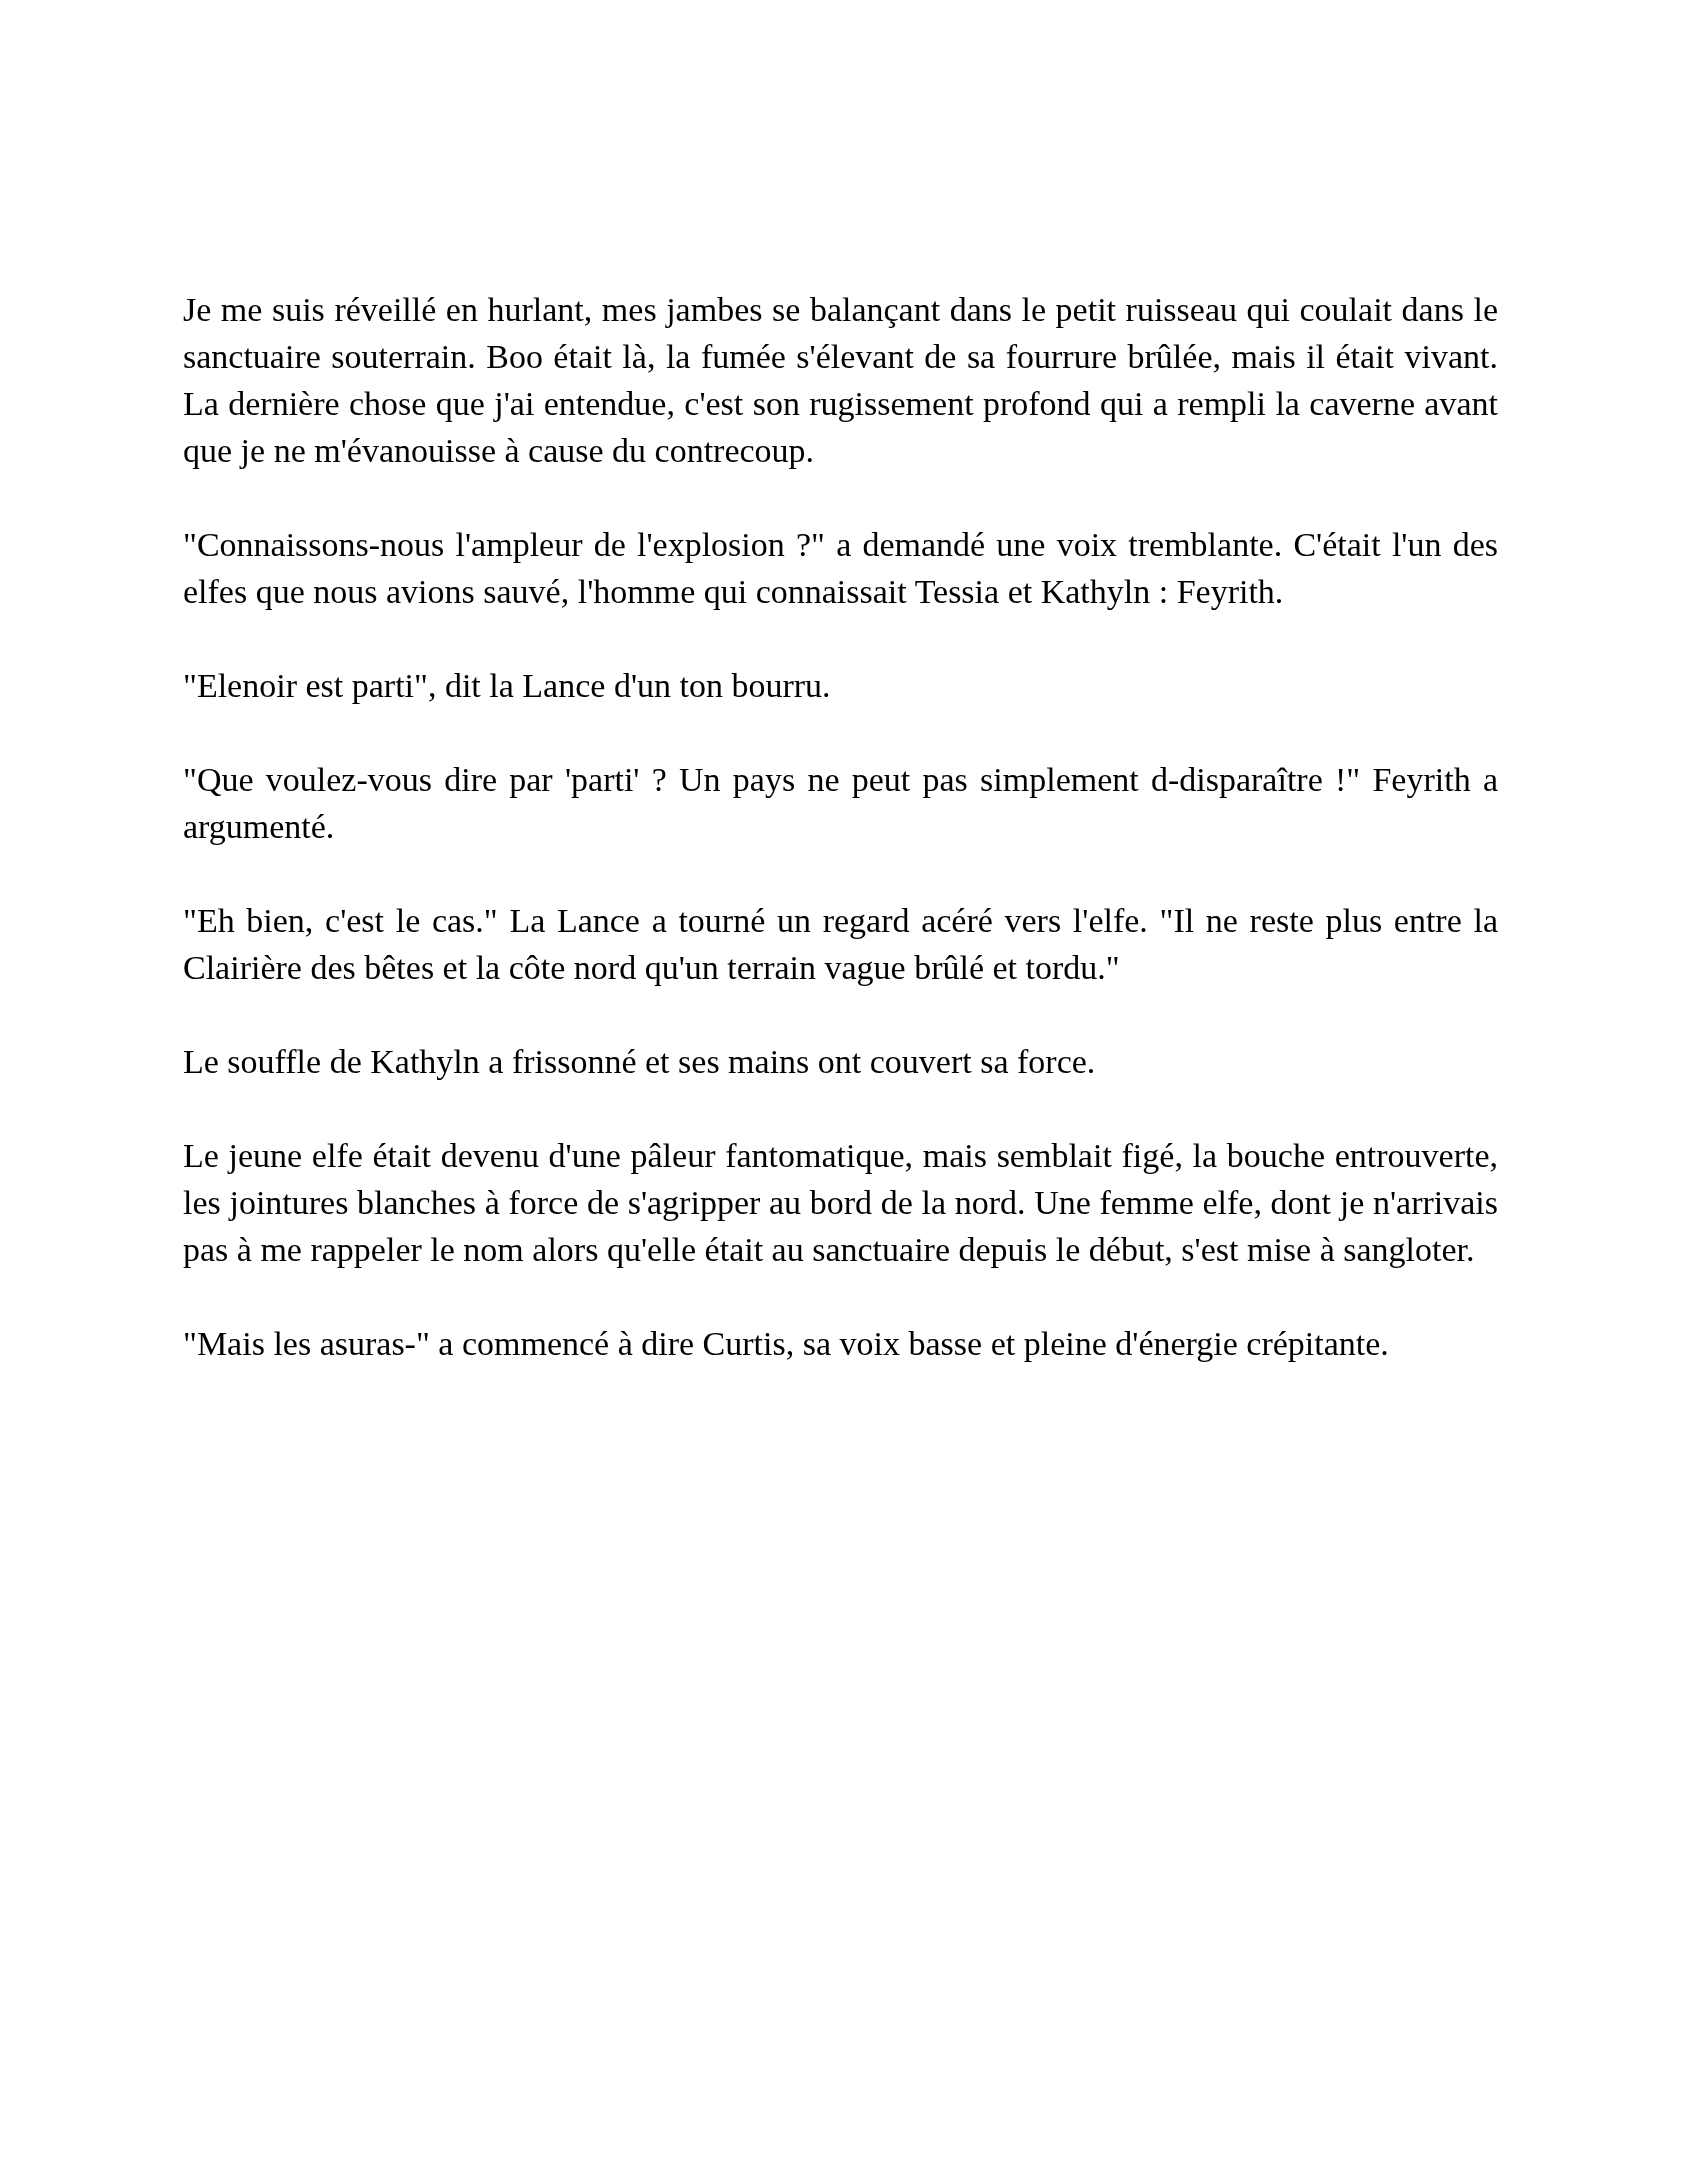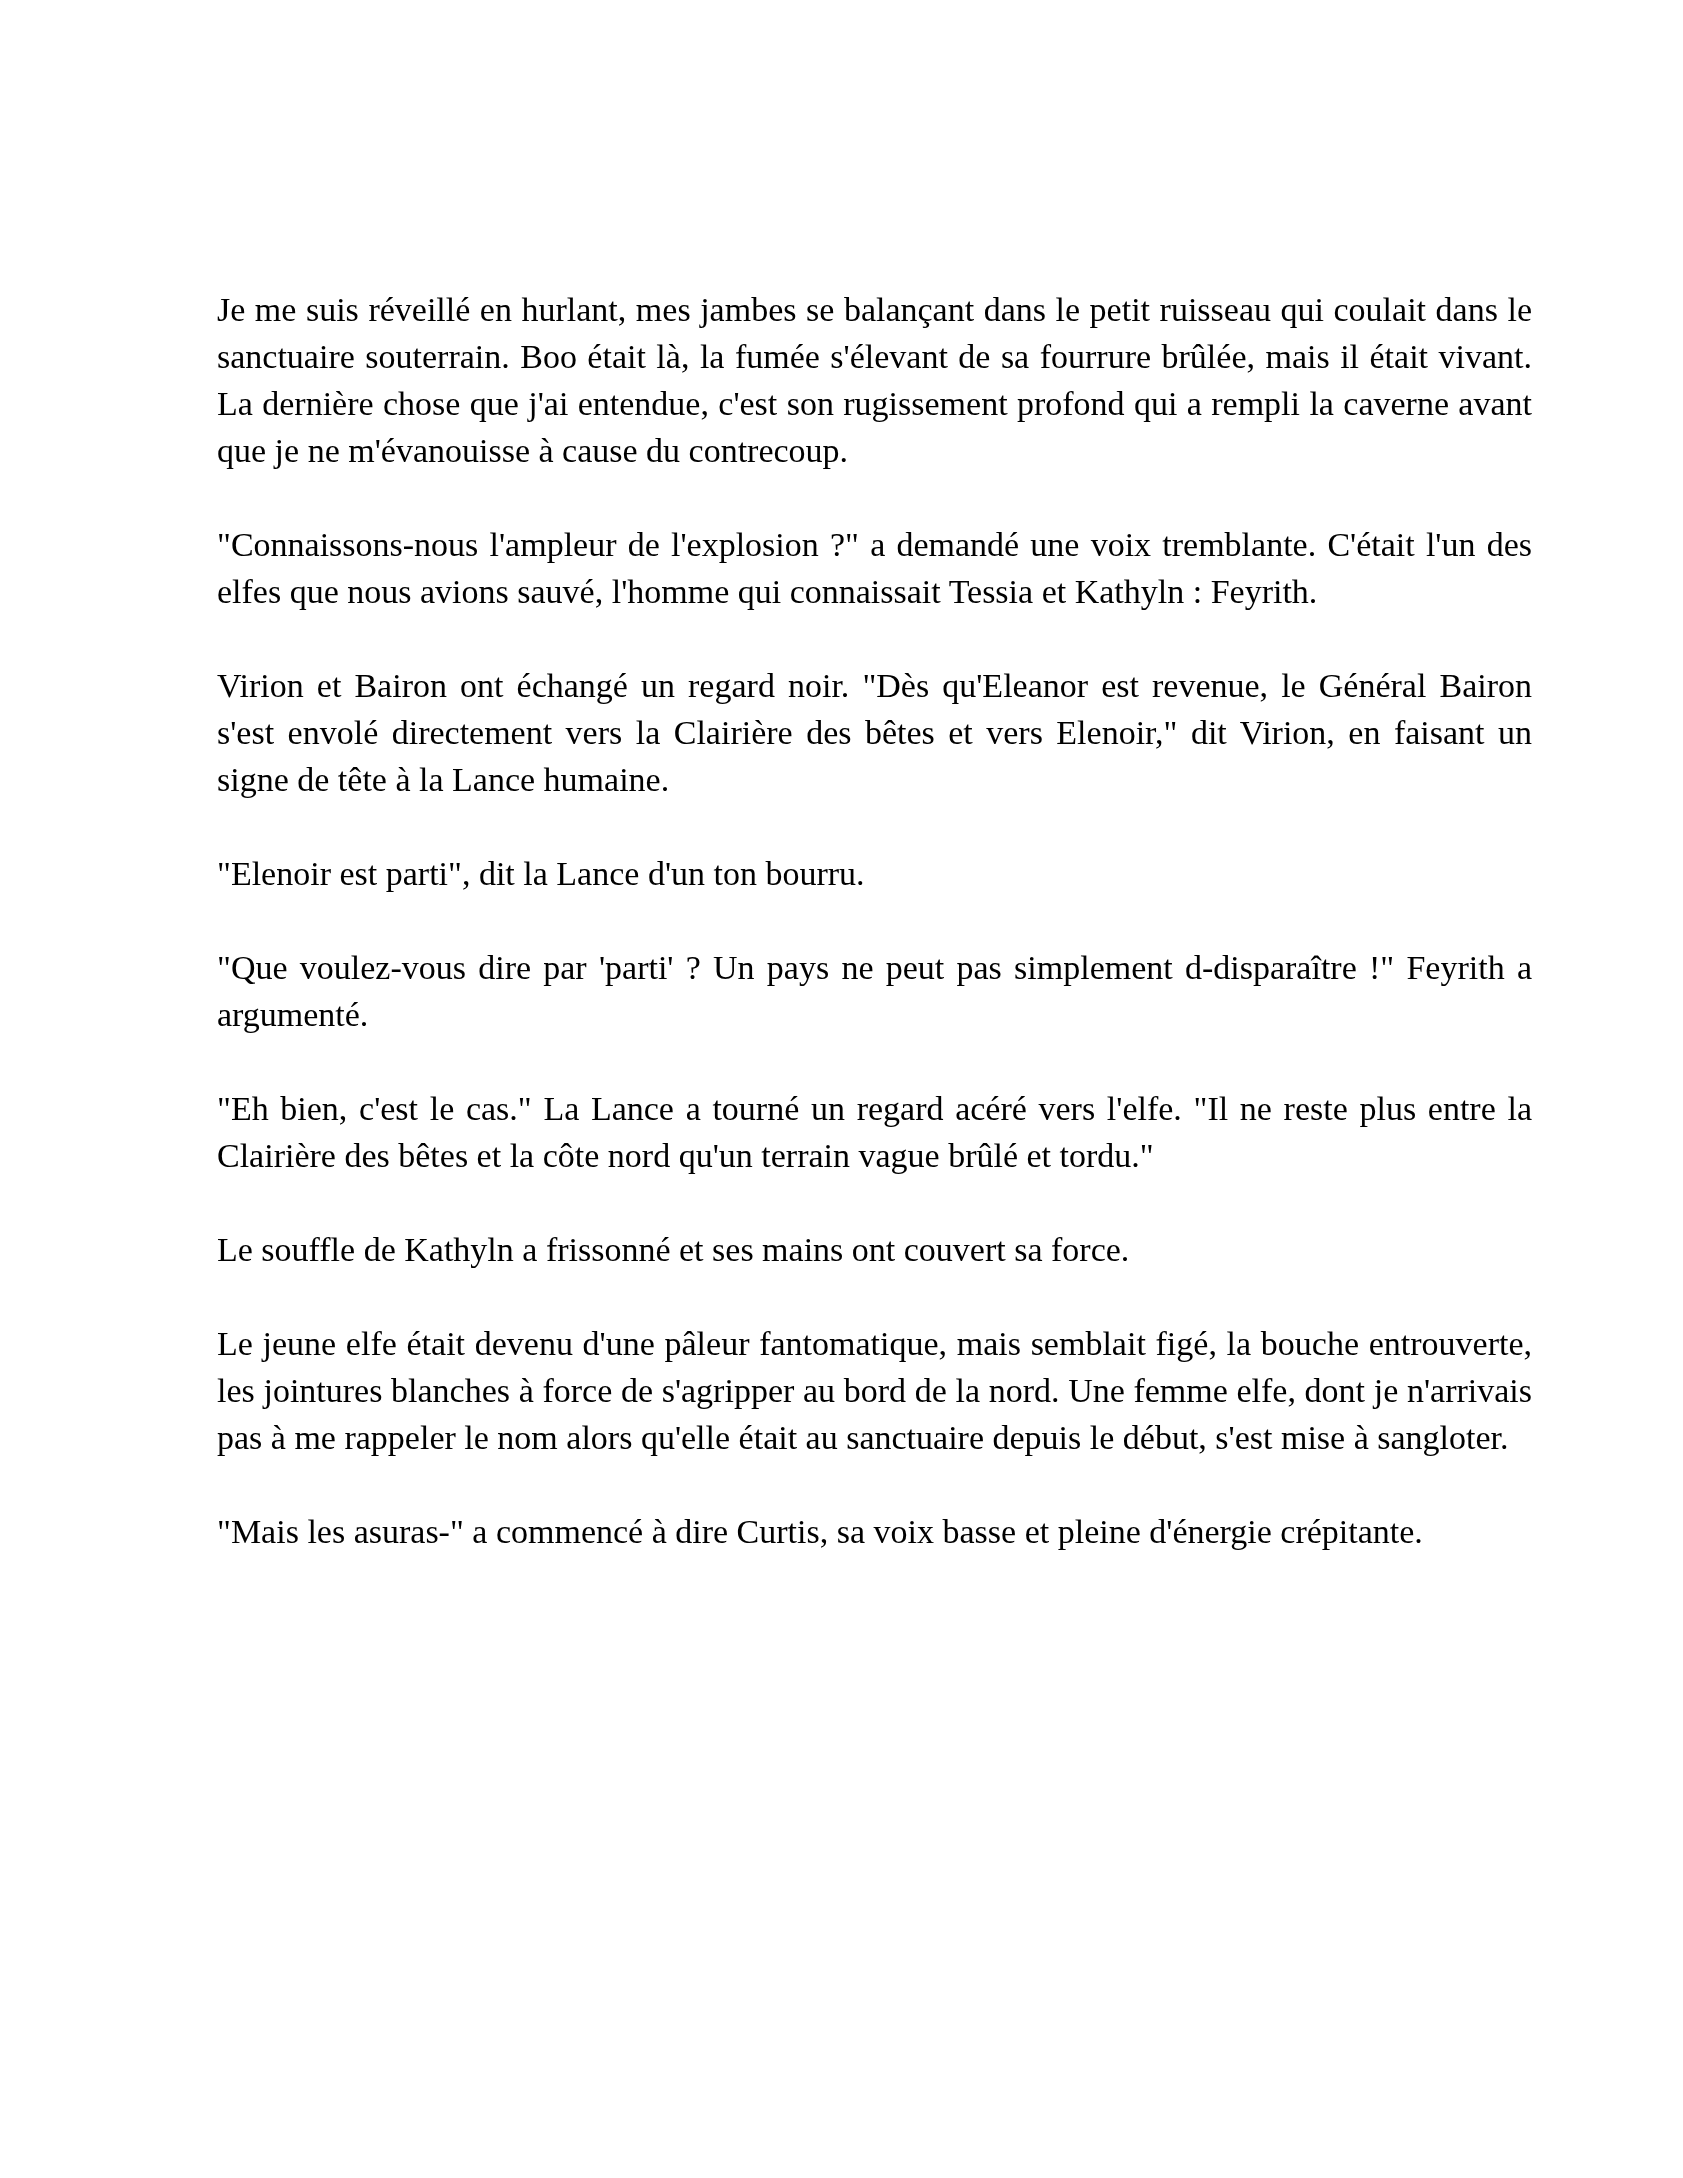--- a/index.html
+++ b/index.html
@@ -16,35 +16,33 @@
     .page {
       position: absolute;
       left: 183px;
       top: 286px;
       width: 1315px;
       font-family: "Liberation Serif", "DejaVu Serif", serif;
       font-size: 34px;
       line-height: 47px;
       color: #000000;
       text-align: justify;
-      margin-left: 34px;
     }
     .page p {
       margin: 0 0 47px 0;
       padding: 0;
     }
     .page p:last-child { margin-bottom: 0; }
   </style>
 </head>
 <body>
 
 <div class="page">
   <p>Je me suis réveillé en hurlant, mes jambes se balançant dans le petit ruisseau qui coulait dans le sanctuaire souterrain. Boo était là, la fumée s'élevant de sa fourrure brûlée, mais il était vivant. La dernière chose que j'ai entendue, c'est son rugissement profond qui a rempli la caverne avant que je ne m'évanouisse à cause du contrecoup.</p>
   <p>"Connaissons-nous l'ampleur de l'explosion ?" a demandé une voix tremblante. C'était l'un des elfes que nous avions sauvé, l'homme qui connaissait Tessia et Kathyln : Feyrith.</p>
-  <p>Virion et Bairon ont échangé un regard noir. "Dès qu'Eleanor est revenue, le Général Bairon s'est envolé directement vers la Clairière des bêtes et vers Elenoir," dit Virion, en faisant un signe de tête à la Lance humaine.</p>
   <p>"Elenoir est parti", dit la Lance d'un ton bourru.</p>
   <p>"Que voulez-vous dire par 'parti' ? Un pays ne peut pas simplement d-disparaître !" Feyrith a argumenté.</p>
   <p>"Eh bien, c'est le cas." La Lance a tourné un regard acéré vers l'elfe. "Il ne reste plus entre la Clairière des bêtes et la côte nord qu'un terrain vague brûlé et tordu."</p>
   <p>Le souffle de Kathyln a frissonné et ses mains ont couvert sa force.</p>
   <p>Le jeune elfe était devenu d'une pâleur fantomatique, mais semblait figé, la bouche entrouverte, les jointures blanches à force de s'agripper au bord de la nord. Une femme elfe, dont je n'arrivais pas à me rappeler le nom alors qu'elle était au sanctuaire depuis le début, s'est mise à sangloter.</p>
   <p>"Mais les asuras-" a commencé à dire Curtis, sa voix basse et pleine d'énergie crépitante.</p>
 </div>
 
 
 </body></html>

